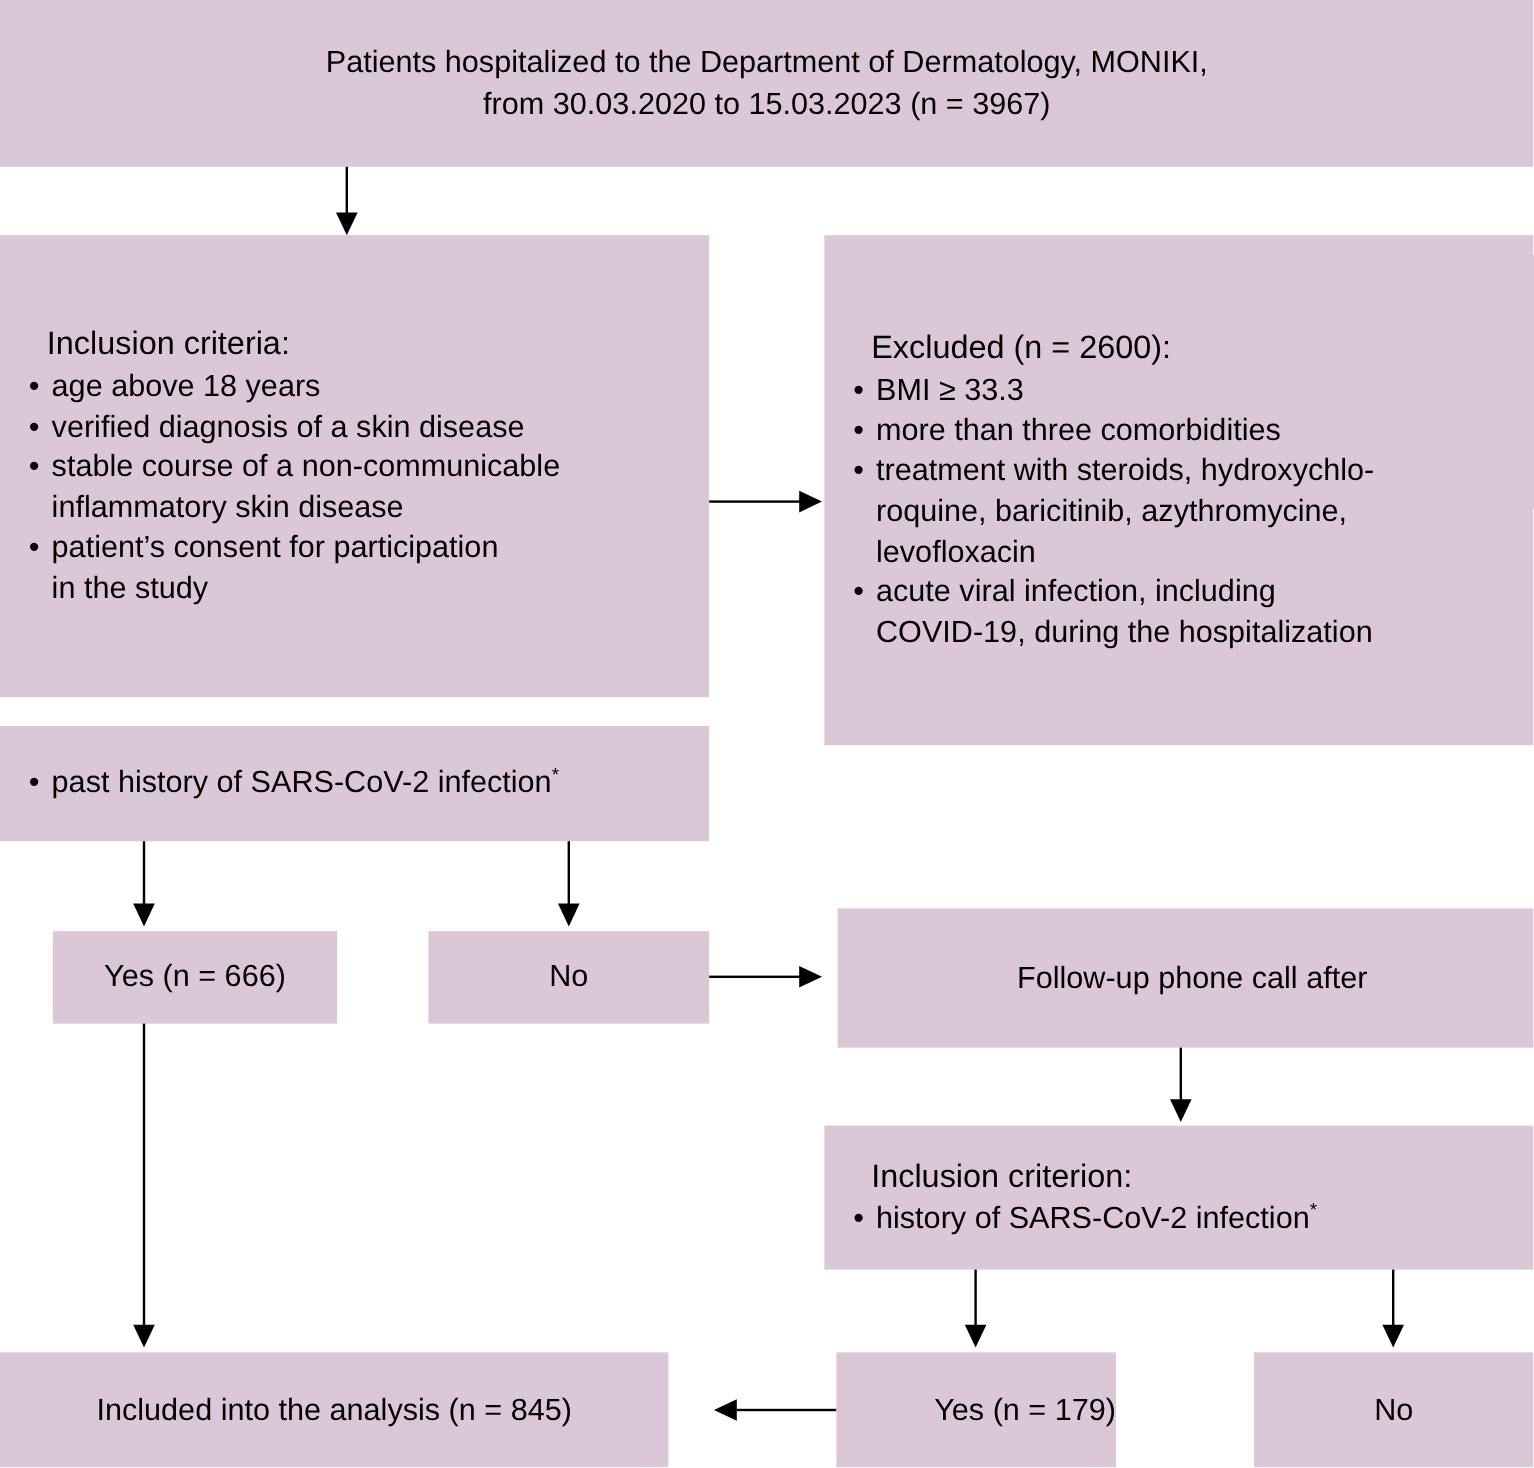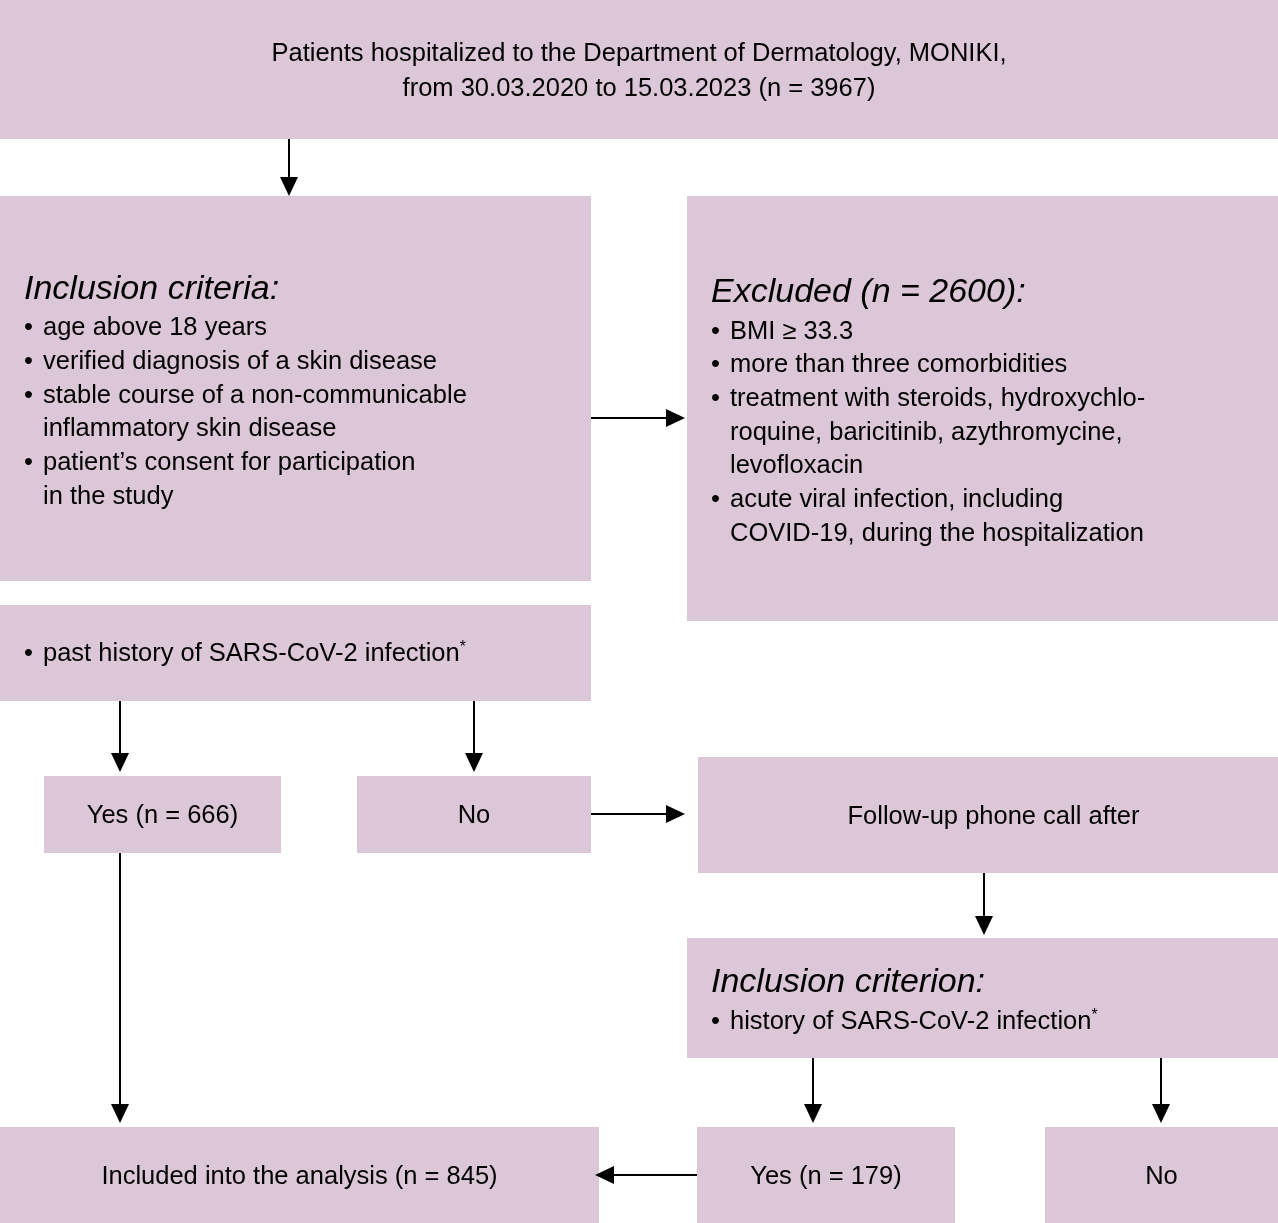--- a/index.html
+++ b/index.html
@@ -35,24 +35,23 @@
     text-align: center;
   }
   .listbox {
     padding-left: 24px;
     padding-right: 12px;
     display: flex;
     flex-direction: column;
     justify-content: center;
   }
   .head-line {
-    font-size: 34px;
+    font-size: 27px;
     line-height: 1.32;
-    margin: 0 0 1px 0;
-    font-style: italic;
+    margin: 0 0 1px 15px;
   }
   .bullet-row {
     display: flex;
     align-items: flex-start;
     font-size: 25.5px;
     line-height: 1.32;
   }
   .bullet-dot {
     flex: 0 0 auto;
     width: 19px;
@@ -215,28 +214,28 @@
 
   <div class="vline" style="left:119px; top:853px; height:255px;"></div>
   <div class="arrow-down" style="left:111px; top:1104px;"></div>
 
   <div class="vline" style="left:812px; top:1058px; height:50px;"></div>
   <div class="arrow-down" style="left:804px; top:1104px;"></div>
 
   <div class="vline" style="left:1160px; top:1058px; height:50px;"></div>
   <div class="arrow-down" style="left:1152px; top:1104px;"></div>
 
-  <div class="box center" style="left:0px; top:1127px; width:599px; height:96px;align-items:center;">
+  <div class="box center" style="left:0px; top:1127px; width:557px; height:96px;align-items:center;">
     <span class="txt">Included into the analysis (n = 845)</span>
   </div>
 
   <div class="hline" style="left:614px; top:1174px; width:83px;"></div>
   <div class="arrow-left" style="left:595px; top:1166px;"></div>
 
-  <div class="box center" style="left:697px; top:1127px; width:258px; height:96px;">
+  <div class="box center" style="left:697px; top:1127px; width:233px; height:96px;justify-content:flex-end;">
     <span class="txt">Yes (n = 179)</span>
   </div>
 
   <div class="box center" style="left:1045px; top:1127px; width:233px; height:96px;">
     <span class="txt">No</span>
   </div>
 
 </div>
 
 </body></html>

